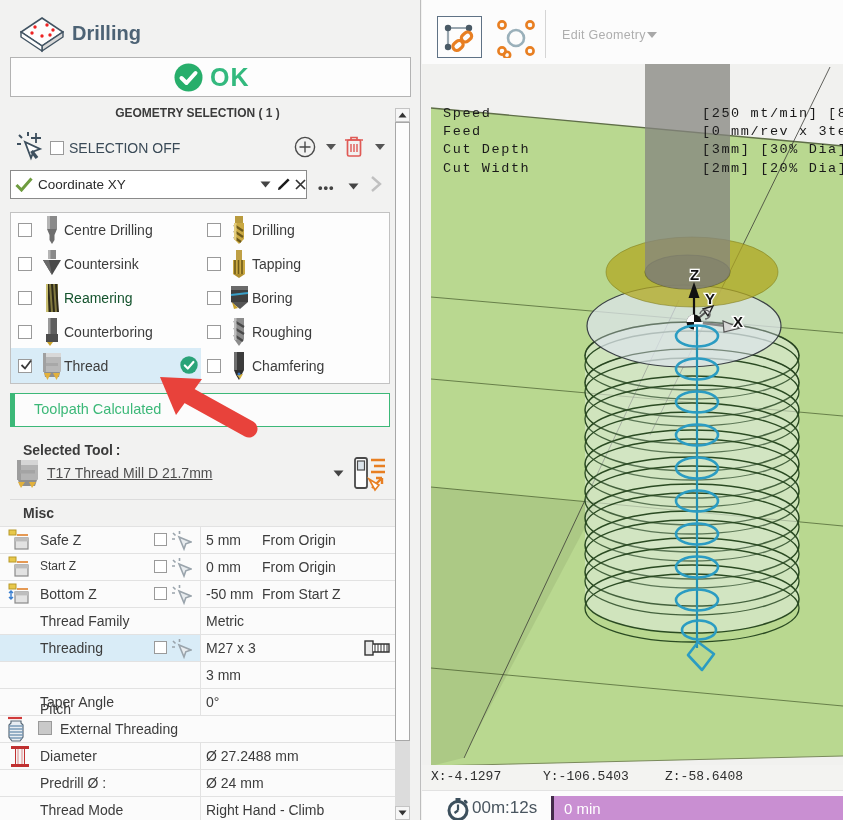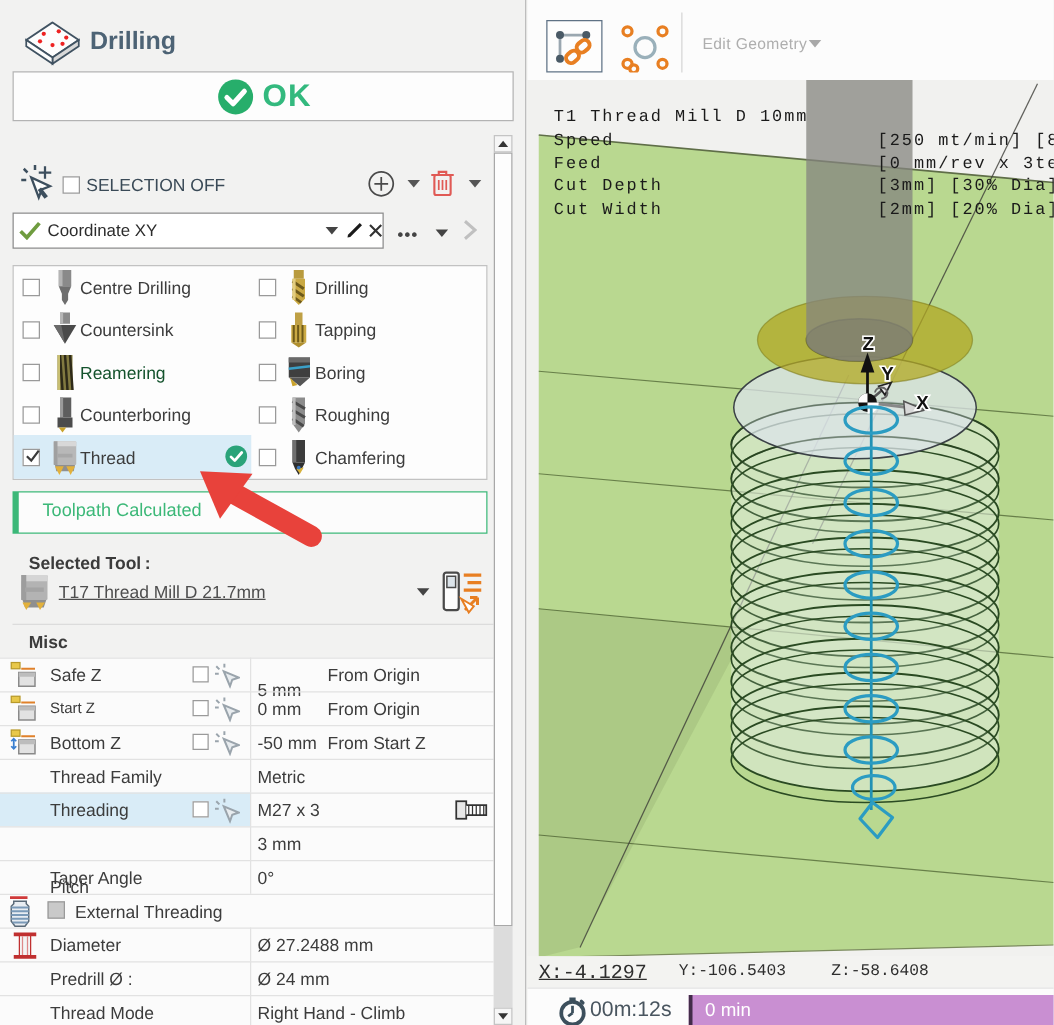--- a/index.html
+++ b/index.html
@@ -29,20 +29,21 @@
 </svg>
 <div class="abs" style="left:72px;top:22px;font-size:20px;font-weight:bold;color:#4d6375;">Drilling</div>
 
 <div class="abs" style="left:10px;top:57px;width:401px;height:40px;background:#fdfdfd;border:1px solid #b3b3b3;"></div>
 <svg class="abs" style="left:174px;top:63px;" width="29" height="29" viewBox="0 0 29 29">
  <circle cx="14.5" cy="14.5" r="14" fill="#27ae6b"></circle>
  <path d="M7.5 15 L12.5 20 L21.5 10" fill="none" stroke="#fff" stroke-width="4" stroke-linecap="round" stroke-linejoin="round"></path>
 </svg>
 <div class="abs" style="left:210px;top:63px;font-size:25px;font-weight:bold;color:#33b97e;letter-spacing:1px;">OK</div>
 
+<div class="abs" style="left:0;top:106px;width:395px;text-align:center;font-size:12px;font-weight:bold;color:#3b3b3b;">GEOMETRY SELECTION ( 1 )</div>
 
 <svg class="abs" style="left:16px;top:131px;" width="28" height="30" viewBox="0 0 28 30">
  <g stroke="#3d4f5e" stroke-width="2" fill="none">
   <path d="M10 12 L24 26 M10 12 L11 20 M10 12 L18 13" stroke-width="0"></path>
   <path d="M9 11 L15 27 L17.5 20.5 L24 18 Z" fill="#fdfdfd" stroke-width="1.8" stroke-linejoin="miter"></path>
   <path d="M15.5 20 L21 27" stroke-width="3.4"></path>
   <path d="M3 4 L6 7 M12 1 L12 5 M1 13 L5 13"></path>
   <path d="M20 2 L20 12 M15 7 L25 7" stroke-width="1.8"></path>
  </g>
 </svg>
@@ -222,21 +223,21 @@
 <rect x="7" y="9" width="13" height="3.4" fill="#bdbdbd"></rect>
 </svg>
 <div class="abs" style="left:154px;top:533px;width:13px;height:13px;background:#fff;border:1px solid #9a9a9a;"></div>
     <svg class="abs" style="left:171px;top:530px;" width="21" height="21" viewBox="0 0 21 21">
 <g stroke="#9aa4ac" stroke-width="1.6" fill="none">
 <path d="M8 7 L13 19 L14.8 13.8 L20 12 Z" fill="#e8ecef"></path>
 <path d="M2 3 L4.5 5.5 M8.5 1 L8.5 4 M1 9 L4 9"></path>
       </g>
     </svg>
 <div class="abs" style="left:40px;top:532px;font-size:14px;color:#3c3c3c;">Safe Z</div>
-<div class="abs" style="left:206px;top:532px;font-size:14px;color:#3c3c3c;margin-top:12px;">5 mm</div>
+<div class="abs" style="left:206px;top:532px;font-size:14px;color:#3c3c3c;">5 mm</div>
 <div class="abs" style="left:262px;top:532px;font-size:14px;color:#3c3c3c;">From Origin</div>
 <div class="abs" style="left:0px;top:553px;width:395px;height:1px;background:#e2e2e2;"></div>
 <div class="abs" style="left:200px;top:553px;width:1px;height:27px;background:#e2e2e2;"></div>
 <svg class="abs" style="left:8px;top:556px;" width="24" height="22" viewBox="0 0 24 22">
 <rect x="1" y="1" width="7" height="5" fill="#e8c84a" stroke="#b89a2a" stroke-width="1"></rect>
 <path d="M9 6 L20 6" stroke="#e0812a" stroke-width="1.6"></path>
 <rect x="7" y="9" width="13" height="11" fill="#e2e2e2" stroke="#8a8a8a" stroke-width="1.2"></rect>
 <rect x="7" y="9" width="13" height="3.4" fill="#bdbdbd"></rect>
 </svg>
 <div class="abs" style="left:154px;top:560px;width:13px;height:13px;background:#fff;border:1px solid #9a9a9a;"></div>
@@ -422,32 +423,31 @@
       <ellipse cx="275" cy="371" rx="21" ry="10.5" fill="none" stroke="#2b9cc2" stroke-width="2.6"></ellipse>
       <ellipse cx="275" cy="404" rx="21" ry="10.5" fill="none" stroke="#2b9cc2" stroke-width="2.6"></ellipse>
       <ellipse cx="275" cy="437" rx="21" ry="10.5" fill="none" stroke="#2b9cc2" stroke-width="2.6"></ellipse>
       <ellipse cx="275" cy="470" rx="21" ry="10.5" fill="none" stroke="#2b9cc2" stroke-width="2.6"></ellipse>
       <ellipse cx="275" cy="503" rx="21" ry="10.5" fill="none" stroke="#2b9cc2" stroke-width="2.6"></ellipse>
       <ellipse cx="275" cy="536" rx="21" ry="10.5" fill="none" stroke="#2b9cc2" stroke-width="2.6"></ellipse>
       <ellipse cx="277" cy="566" rx="17" ry="9.5" fill="none" stroke="#2b9cc2" stroke-width="2.6"></ellipse>
       <path d="M276 578 L292 590 L280 606 L266 591 Z" fill="none" stroke="#2b9cc2" stroke-width="2.6" stroke-linejoin="round"></path>
     </svg>
 
-<div class="abs" style="left:443px;top:87px;font-family:'Liberation Mono',monospace;font-size:13.5px;letter-spacing:1.6px;color:#1a1a1a;white-space:pre;">T1 Thread Mill D 10mm</div>
 <div class="abs" style="left:443px;top:105.5px;font-family:'Liberation Mono',monospace;font-size:13.5px;letter-spacing:1.6px;color:#1a1a1a;white-space:pre;">Speed</div>
 <div class="abs" style="left:702px;top:105.5px;font-family:'Liberation Mono',monospace;font-size:13.5px;letter-spacing:1.6px;color:#1a1a1a;white-space:pre;">[250 mt/min] [8000 rpm]</div>
 <div class="abs" style="left:443px;top:123.8px;font-family:'Liberation Mono',monospace;font-size:13.5px;letter-spacing:1.6px;color:#1a1a1a;white-space:pre;">Feed</div>
 <div class="abs" style="left:702px;top:123.8px;font-family:'Liberation Mono',monospace;font-size:13.5px;letter-spacing:1.6px;color:#1a1a1a;white-space:pre;">[0 mm/rev x 3teeth]</div>
 <div class="abs" style="left:443px;top:142.3px;font-family:'Liberation Mono',monospace;font-size:13.5px;letter-spacing:1.6px;color:#1a1a1a;white-space:pre;">Cut Depth</div>
 <div class="abs" style="left:702px;top:142.3px;font-family:'Liberation Mono',monospace;font-size:13.5px;letter-spacing:1.6px;color:#1a1a1a;white-space:pre;">[3mm] [30% Dia]</div>
 <div class="abs" style="left:443px;top:160.8px;font-family:'Liberation Mono',monospace;font-size:13.5px;letter-spacing:1.6px;color:#1a1a1a;white-space:pre;">Cut Width</div>
 <div class="abs" style="left:702px;top:160.8px;font-family:'Liberation Mono',monospace;font-size:13.5px;letter-spacing:1.6px;color:#1a1a1a;white-space:pre;">[2mm] [20% Dia]</div>
 
 <div class="abs" style="left:422px;top:765px;width:421px;height:25px;background:#f3f3f1;"></div>
-<div class="abs" style="left:431px;top:769px;font-family:'Liberation Mono',monospace;font-size:16px;color:#2e2e2e;text-decoration:underline;">X:-4.1297</div>
+<div class="abs" style="left:431px;top:769px;font-family:'Liberation Mono',monospace;font-size:13px;color:#2e2e2e;">X:-4.1297</div>
 <div class="abs" style="left:543px;top:769px;font-family:'Liberation Mono',monospace;font-size:13px;color:#2e2e2e;">Y:-106.5403</div>
 <div class="abs" style="left:665px;top:769px;font-family:'Liberation Mono',monospace;font-size:13px;color:#2e2e2e;">Z:-58.6408</div>
 
 <div class="abs" style="left:422px;top:790px;width:421px;height:30px;background:#fcfcfc;border-top:1px solid #e2e2e2;"></div>
 <svg class="abs" style="left:446px;top:797px;" width="24" height="24" viewBox="0 0 24 24">
 <rect x="9.5" y="1" width="5" height="3" fill="#3c4f5c"></rect>
 <rect x="17.5" y="3.4" width="4.4" height="2.6" rx="1.2" transform="rotate(45 19.7 4.7)" fill="#3c4f5c"></rect>
 <circle cx="12" cy="13.5" r="9" fill="none" stroke="#3c4f5c" stroke-width="3"></circle>
 <path d="M12 13.5 L12 7.5" stroke="#3c4f5c" stroke-width="2.2"></path>
 <path d="M12 13.5 L8.5 16" stroke="#3c4f5c" stroke-width="2.2"></path>

